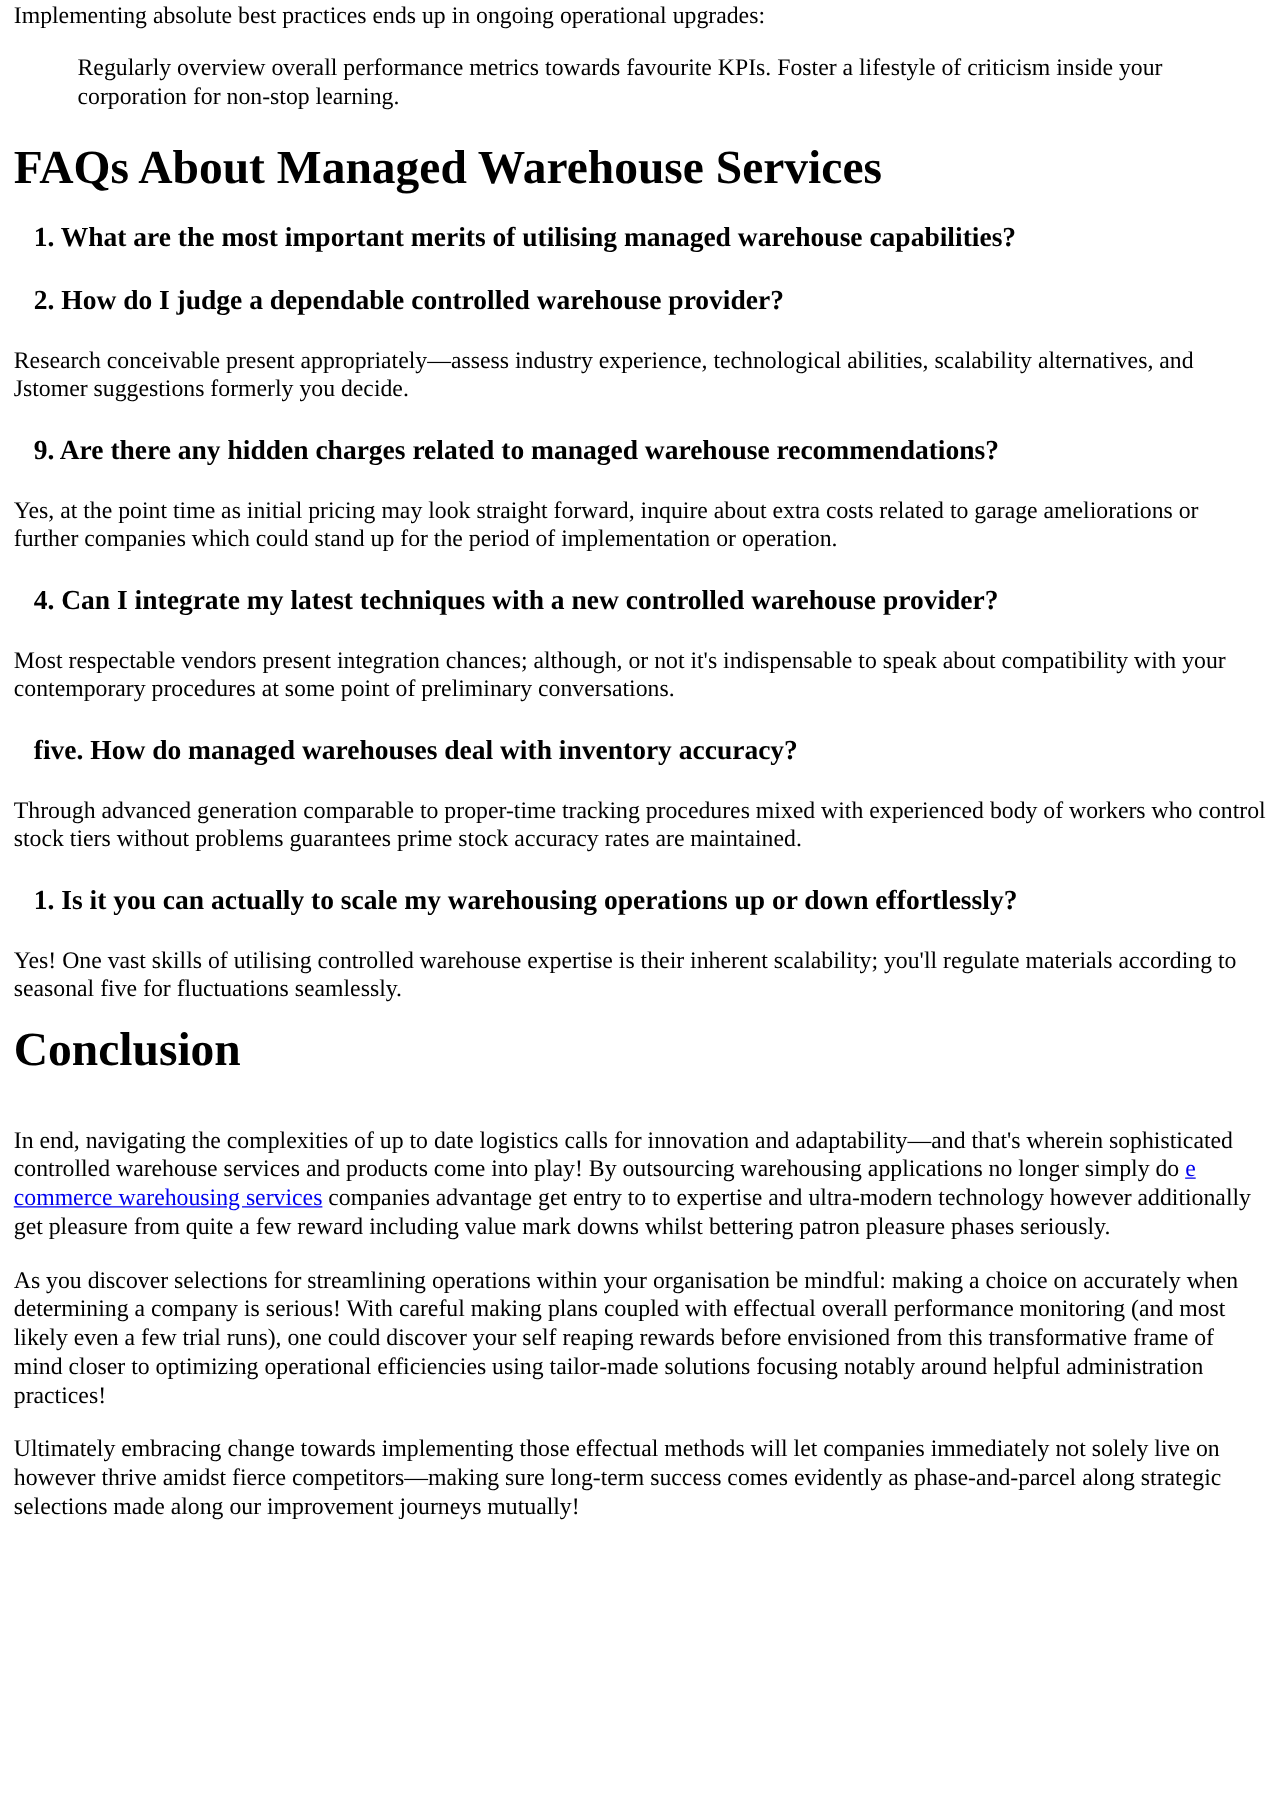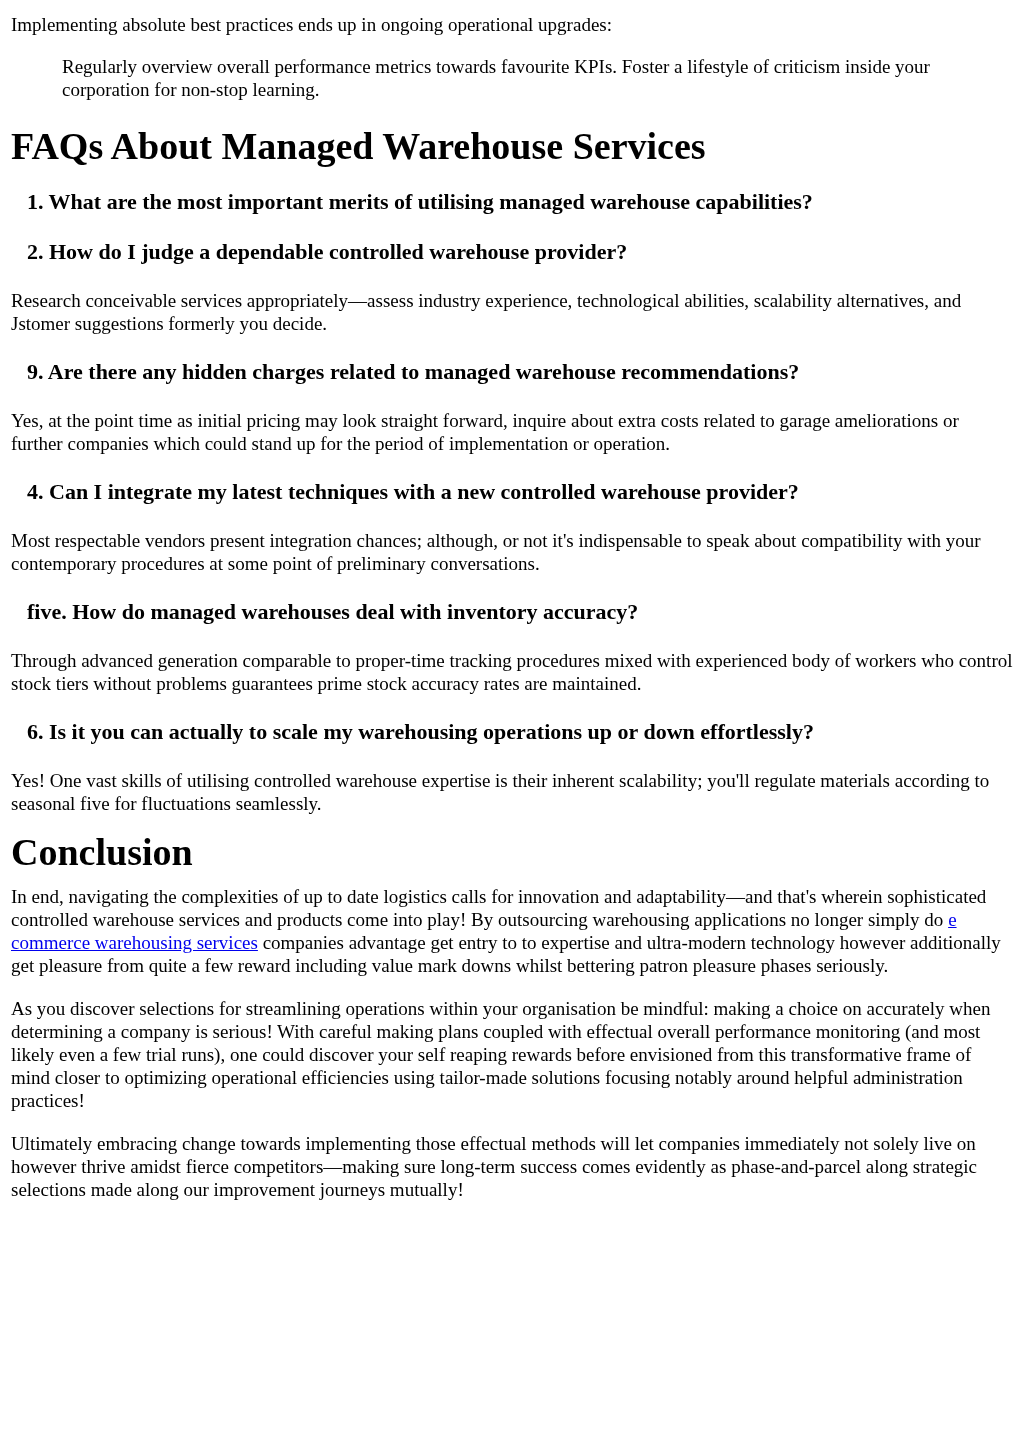--- a/index.html
+++ b/index.html
@@ -5,21 +5,21 @@
   html, body { margin: 0; padding: 0; background: #ffffff; }
   body {
     width: 1024px;
     height: 1446px;
     overflow: hidden;
     font-family: "Liberation Serif", serif;
     color: #000;
     font-size: 19px;
     line-height: 23px;
   }
-  .page { padding: 12px 10px 0 11px; }
+  .page { padding: 0 10px 0 11px; }
   p { margin: 0; }
   .intro { margin-top: 1px; }
   blockquote {
     margin: 19px 0 0 51px;
     padding: 0;
   }
   h2 {
     font-size: 38px;
     line-height: 34px;
     font-weight: bold;
@@ -29,54 +29,54 @@
     font-size: 22px;
     line-height: 26px;
     font-weight: bold;
     margin: 16px;
   }
   .faq h3 { margin-top: 24px; }
   .faq p { margin-top: 24px; }
   .faq .first h3 { margin-top: 26px; }
   .conclusion h2 { margin-top: 20px; }
   .conclusion p { margin-top: 20px; }
-  .conclusion p.first { margin-top: 16px; }
+  .conclusion p.first { margin-top: 44px; }
   a { color: #0000ee; text-decoration: underline; }
 </style>
 </head>
 <body>
 
 <div class="page">
   <p class="intro">Implementing absolute best practices ends up in ongoing operational upgrades:</p>
   <blockquote>Regularly overview overall performance metrics towards favourite KPIs. Foster a lifestyle of criticism inside your corporation for non-stop learning.</blockquote>
 
   <section class="faq">
     <h2>FAQs About Managed Warehouse Services</h2>
 
     <div class="first">
       <h3>1. What are the most important merits of utilising managed warehouse capabilities?</h3>
     </div>
     <div>
       <h3>2. How do I judge a dependable controlled warehouse provider?</h3>
-      <p>Research conceivable services appropriately—assess industry experience, technological abilities, scalability alternatives, and Jstomer suggestions formerly you decide.</p>
+      <p>Research conceivable present appropriately—assess industry experience, technological abilities, scalability alternatives, and Jstomer suggestions formerly you decide.</p>
     </div>
     <div>
       <h3>9. Are there any hidden charges related to managed warehouse recommendations?</h3>
       <p>Yes, at the point time as initial pricing may look straight forward, inquire about extra costs related to garage ameliorations or further companies which could stand up for the period of implementation or operation.</p>
     </div>
     <div>
       <h3>4. Can I integrate my latest techniques with a new controlled warehouse provider?</h3>
       <p>Most respectable vendors present integration chances; although, or not it's indispensable to speak about compatibility with your contemporary procedures at some point of preliminary conversations.</p>
     </div>
     <div>
       <h3>five. How do managed warehouses deal with inventory accuracy?</h3>
       <p>Through advanced generation comparable to proper-time tracking procedures mixed with experienced body of workers who control stock tiers without problems guarantees prime stock accuracy rates are maintained.</p>
     </div>
     <div>
-      <h3>6. Is it you can actually to scale my warehousing operations up or down effortlessly?</h3>
+      <h3>1. Is it you can actually to scale my warehousing operations up or down effortlessly?</h3>
       <p>Yes! One vast skills of utilising controlled warehouse expertise is their inherent scalability; you'll regulate materials according to seasonal five for fluctuations seamlessly.</p>
     </div>
   </section>
 
   <section class="conclusion">
     <h2>Conclusion</h2>
     <p class="first"><span>In end, navigating the complexities of up to date logistics calls for innovation and adaptability—and that's wherein sophisticated controlled warehouse services and products come into play! By outsourcing warehousing applications no longer simply do </span><a href="#">e commerce warehousing services</a><span> companies advantage get entry to to expertise and ultra-modern technology however additionally get pleasure from quite a few reward including value mark downs whilst bettering patron pleasure phases seriously.</span></p>
     <p>As you discover selections for streamlining operations within your organisation be mindful: making a choice on accurately when determining a company is serious! With careful making plans coupled with effectual overall performance monitoring (and most likely even a few trial runs), one could discover your self reaping rewards before envisioned from this transformative frame of mind closer to optimizing operational efficiencies using tailor-made solutions focusing notably around helpful administration practices!</p>
     <p>Ultimately embracing change towards implementing those effectual methods will let companies immediately not solely live on however thrive amidst fierce competitors—making sure long-term success comes evidently as phase-and-parcel along strategic selections made along our improvement journeys mutually!</p>
   </section>

